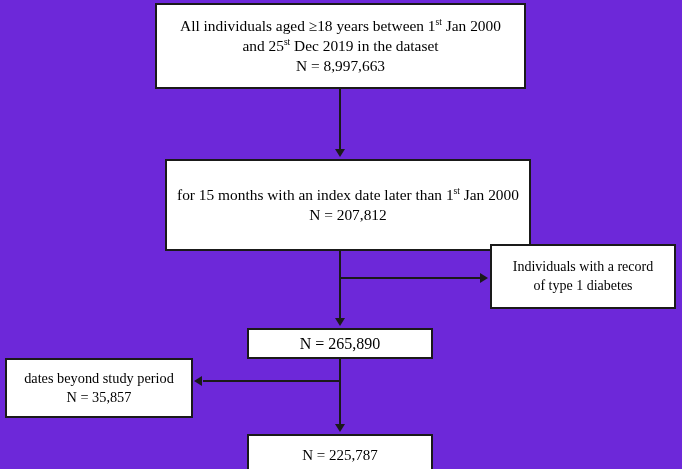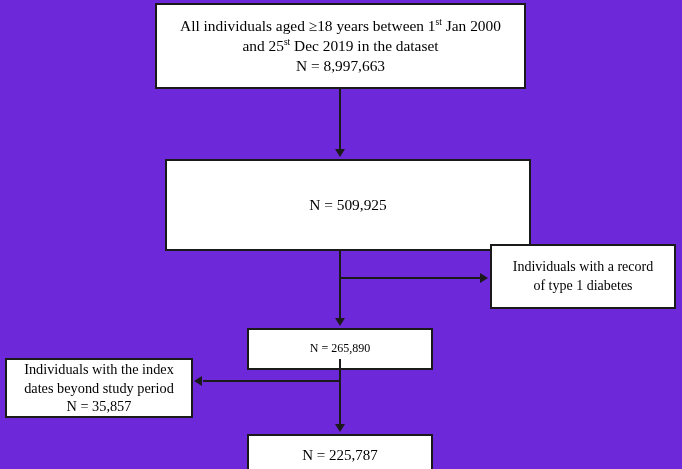--- a/index.html
+++ b/index.html
@@ -38,21 +38,21 @@
   sup {
     font-size: 0.62em;
     vertical-align: super;
     line-height: 0;
   }
 
   
   #node-cohort-total   { left: 155px; top: 3px;   width: 371px; height: 86px;  font-size: 15.4px; }
   #node-t2d-cohort     { left: 165px; top: 159px; width: 366px; height: 92px;  font-size: 15.4px; }
   #node-excl-t1d       { left: 490px; top: 244px; width: 186px; height: 65px;  font-size: 14px; }
-  #node-after-t1d      { left: 247px; top: 328px; width: 186px; height: 42px;  font-size: 12px; }
+  #node-after-t1d      { left: 247px; top: 328px; width: 186px; height: 31px;  font-size: 16px; }
   #node-excl-index     { left: 5px;   top: 358px; width: 188px; height: 60px;  font-size: 14.3px; }
   #node-final          { left: 247px; top: 434px; width: 186px; height: 43px;  font-size: 15.0px; }
 
   
   .conn {
     position: absolute;
     background: #1a1a1a;
   }
   .v { width: 2px; }
   .h { height: 2px; }
@@ -102,21 +102,22 @@
       <span class="line"><span>and 25</span><sup>st</sup><span> Dec 2019 in the dataset</span></span>
       <span class="line">N = 8,997,663</span>
     </div>
   </div>
 
   <div class="conn v" id="conn-v1"></div>
   <div class="arrow arrow-down" id="arrow-v1"></div>
 
   <div class="node" id="node-t2d-cohort">
     <div class="inner">
-      <span class="line">N =  509,925</span>
+      <span class="line"><span>for 15 months with an index date later than 1</span><sup>st</sup><span> Jan 2000</span></span>
+      <span class="line">N =  207,812</span>
     </div>
   </div>
 
   <div class="conn v" id="conn-v2"></div>
   <div class="arrow arrow-down" id="arrow-v2"></div>
   <div class="conn h" id="conn-h-t1d"></div>
   <div class="arrow arrow-right" id="arrow-h-t1d"></div>
 
   <div class="node" id="node-excl-t1d">
     <div class="inner">
@@ -131,21 +132,20 @@
     </div>
   </div>
 
   <div class="conn v" id="conn-v3"></div>
   <div class="arrow arrow-down" id="arrow-v3"></div>
   <div class="conn h" id="conn-h-index"></div>
   <div class="arrow arrow-left" id="arrow-h-index"></div>
 
   <div class="node" id="node-excl-index">
     <div class="inner">
-      <span class="line">Individuals with the index</span>
       <span class="line">dates beyond study period</span>
       <span class="line">N = 35,857</span>
     </div>
   </div>
 
   <div class="node" id="node-final">
     <div class="inner">
       <span class="line">N = 225,787</span>
     </div>
   </div>

